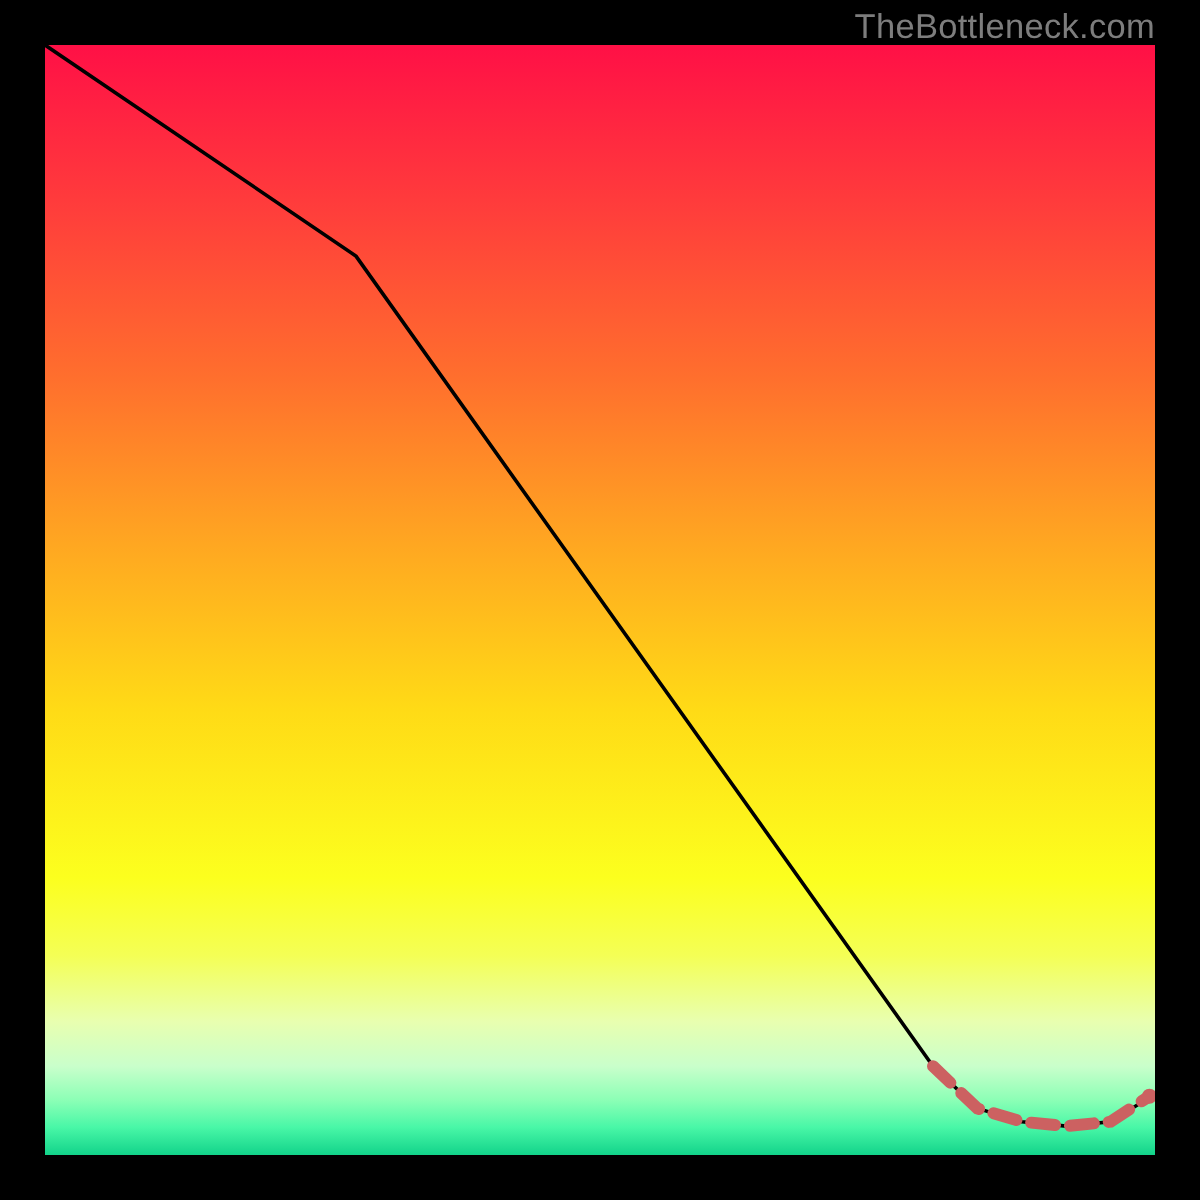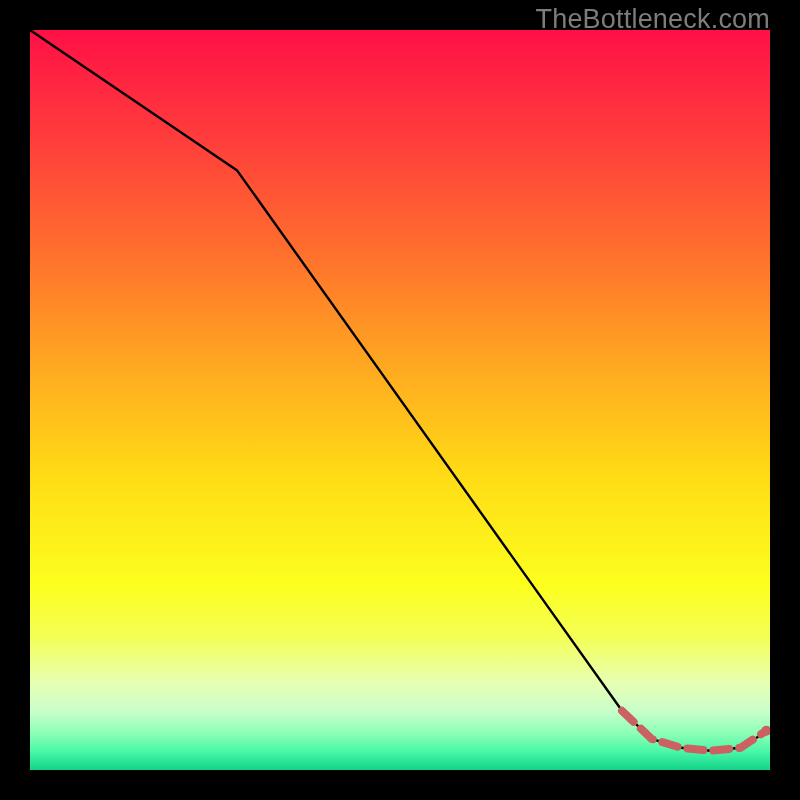--- a/index.html
+++ b/index.html
@@ -35,21 +35,21 @@
     left: 0;
     top: 0;
     width: 100%;
     height: 100%;
   }
   .attribution {
     position: absolute;
     right: 30px;
     top: 4px;
     font-family: Arial, sans-serif;
-    font-size: 27px;
+    font-size: 23px;
     color: #7d7d7d;
     letter-spacing: 0.2px;
   }
 </style>
 </head>
 <body>
 
 <div class="stage">
   <div class="attribution">TheBottleneck.com</div>
 

